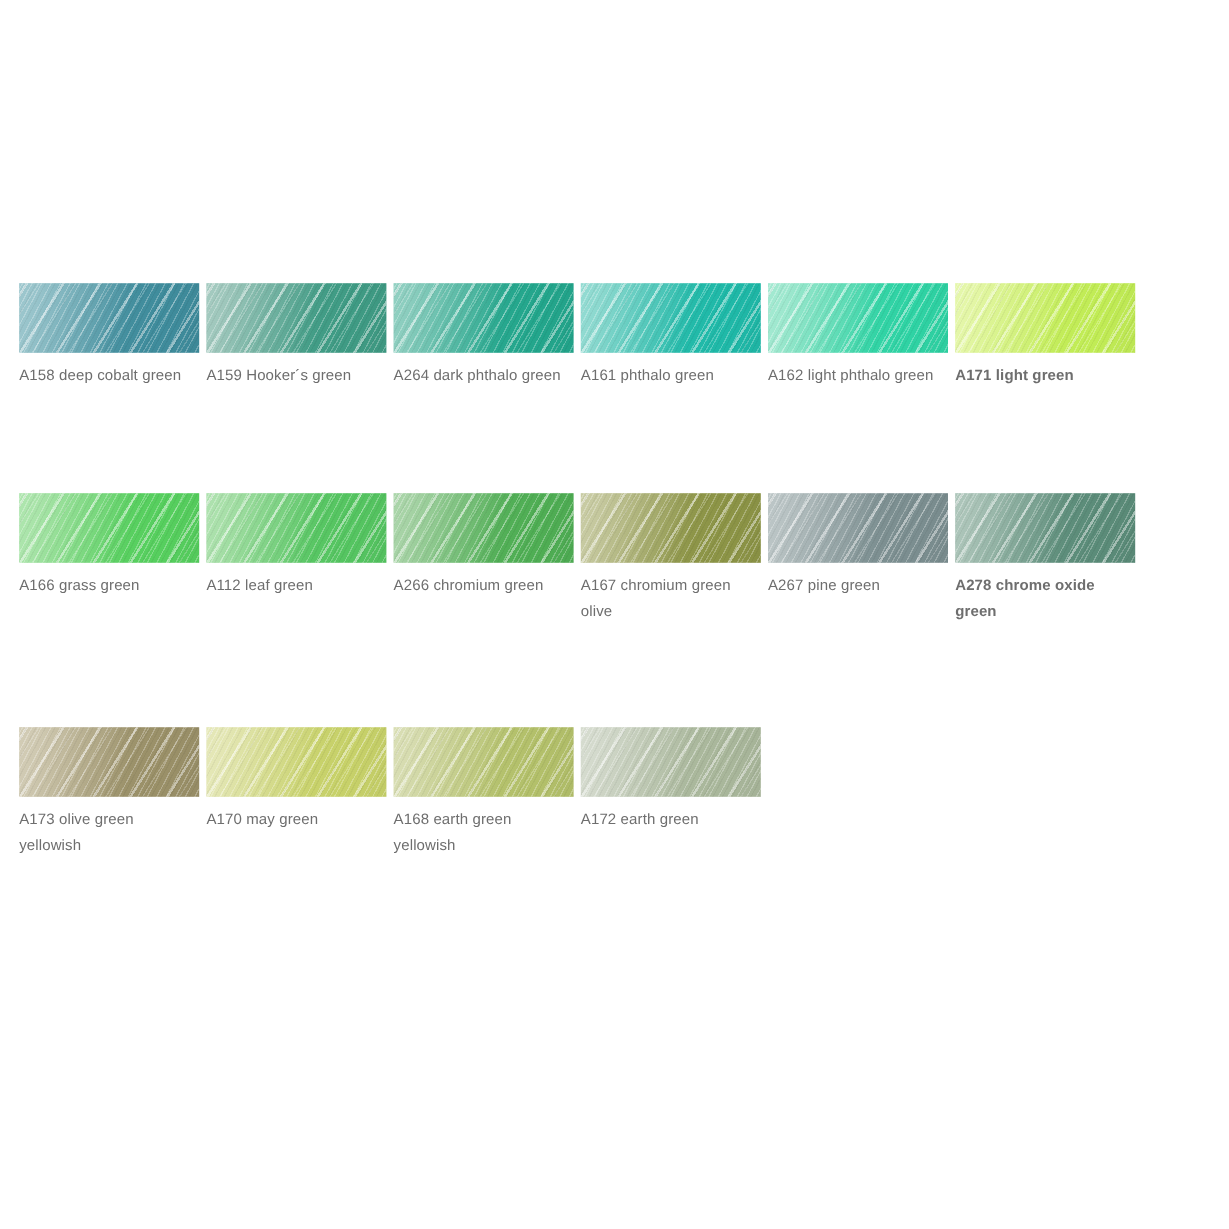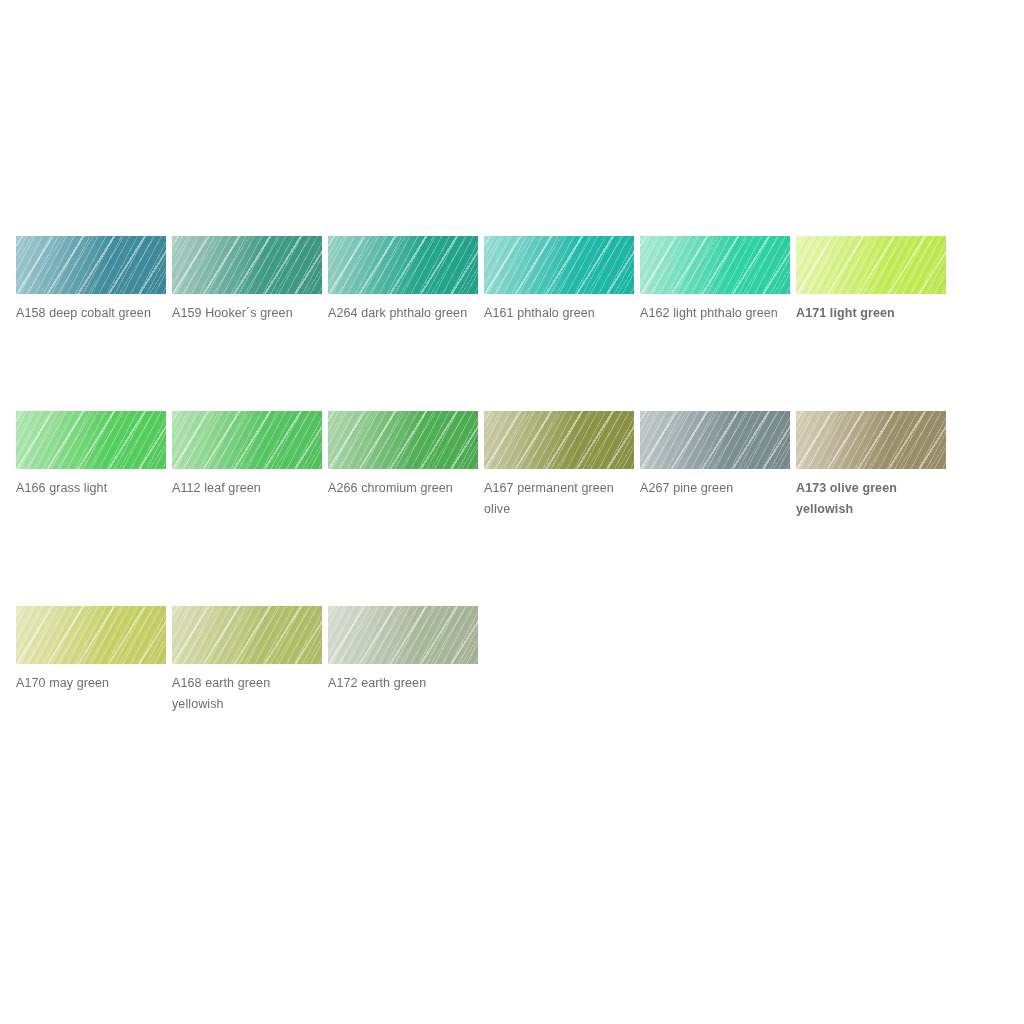--- a/index.html
+++ b/index.html
@@ -171,21 +171,21 @@
           <div class="tex-hatch-fine"></div>
         </div>
         <div class="swatch-label">A171 light green</div>
       </div>
       <div class="swatch-cell">
         <div class="swatch-chip" style="background: linear-gradient(104deg, rgb(147, 221, 147) 0%, rgb(147, 221, 147) 12%, rgb(86, 207, 94) 62%, rgb(86, 207, 94) 100%);">
           <div class="tex-grad"></div>
           <div class="tex-hatch-coarse"></div>
           <div class="tex-hatch-fine"></div>
         </div>
-        <div class="swatch-label">A166 grass light</div>
+        <div class="swatch-label">A166 grass green</div>
       </div>
       <div class="swatch-cell">
         <div class="swatch-chip" style="background: linear-gradient(104deg, rgb(147, 216, 148) 0%, rgb(147, 216, 148) 12%, rgb(85, 197, 97) 62%, rgb(85, 197, 97) 100%);">
           <div class="tex-grad"></div>
           <div class="tex-hatch-coarse"></div>
           <div class="tex-hatch-fine"></div>
         </div>
         <div class="swatch-label">A112 leaf green</div>
       </div>
       <div class="swatch-cell">
@@ -195,30 +195,39 @@
           <div class="tex-hatch-fine"></div>
         </div>
         <div class="swatch-label">A266 chromium green</div>
       </div>
       <div class="swatch-cell">
         <div class="swatch-chip" style="background: linear-gradient(104deg, rgb(182, 186, 133) 0%, rgb(182, 186, 133) 12%, rgb(140, 148, 70) 62%, rgb(140, 148, 70) 100%);">
           <div class="tex-grad"></div>
           <div class="tex-hatch-coarse"></div>
           <div class="tex-hatch-fine"></div>
         </div>
-        <div class="swatch-label">A167 permanent green
+        <div class="swatch-label">A167 chromium green
 olive</div>
       </div>
       <div class="swatch-cell">
         <div class="swatch-chip" style="background: linear-gradient(104deg, rgb(166, 179, 180) 0%, rgb(166, 179, 180) 12%, rgb(123, 142, 144) 62%, rgb(123, 142, 144) 100%);">
           <div class="tex-grad"></div>
           <div class="tex-hatch-coarse"></div>
           <div class="tex-hatch-fine"></div>
         </div>
         <div class="swatch-label">A267 pine green</div>
+      </div>
+      <div class="swatch-cell">
+        <div class="swatch-chip" style="background: linear-gradient(104deg, rgb(147, 179, 164) 0%, rgb(147, 179, 164) 12%, rgb(91, 140, 121) 62%, rgb(91, 140, 121) 100%);">
+          <div class="tex-grad"></div>
+          <div class="tex-hatch-coarse"></div>
+          <div class="tex-hatch-fine"></div>
+        </div>
+        <div class="swatch-label">A278 chrome oxide
+green</div>
       </div>
       <div class="swatch-cell">
         <div class="swatch-chip" style="background: linear-gradient(104deg, rgb(195, 187, 157) 0%, rgb(195, 187, 157) 12%, rgb(154, 144, 104) 62%, rgb(154, 144, 104) 100%);">
           <div class="tex-grad"></div>
           <div class="tex-hatch-coarse"></div>
           <div class="tex-hatch-fine"></div>
         </div>
         <div class="swatch-label">A173 olive green
 yellowish</div>
       </div>

